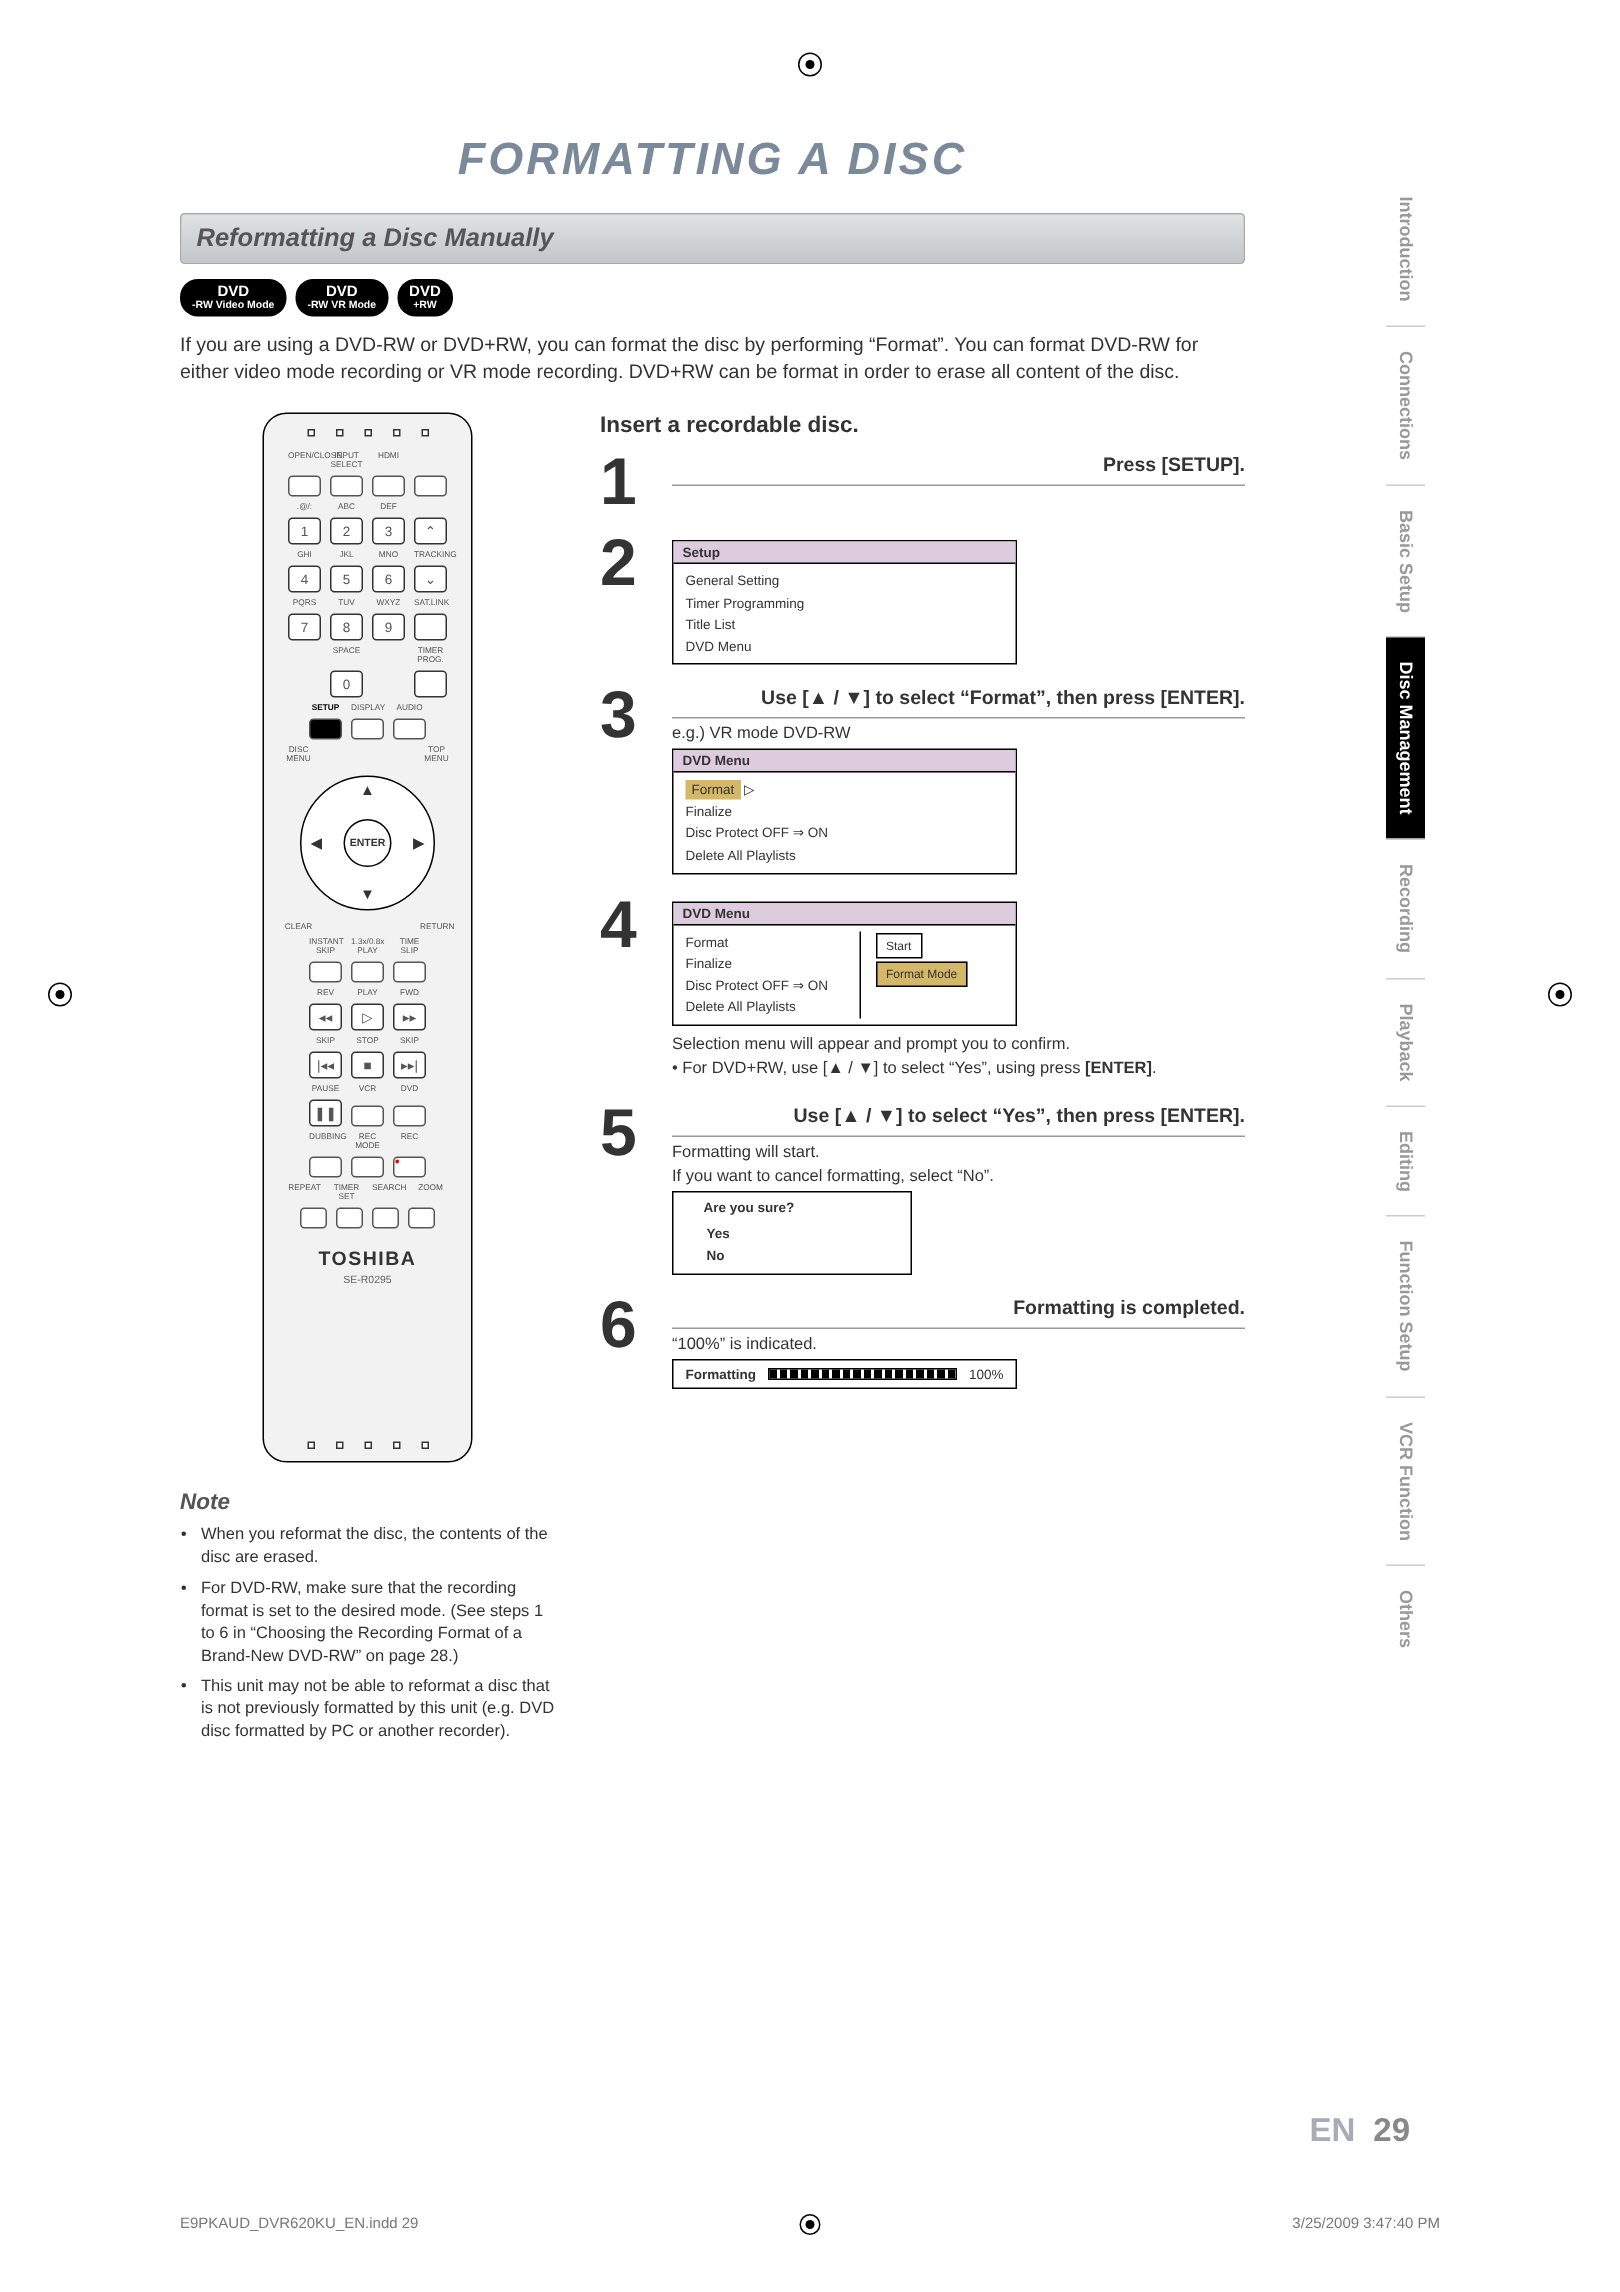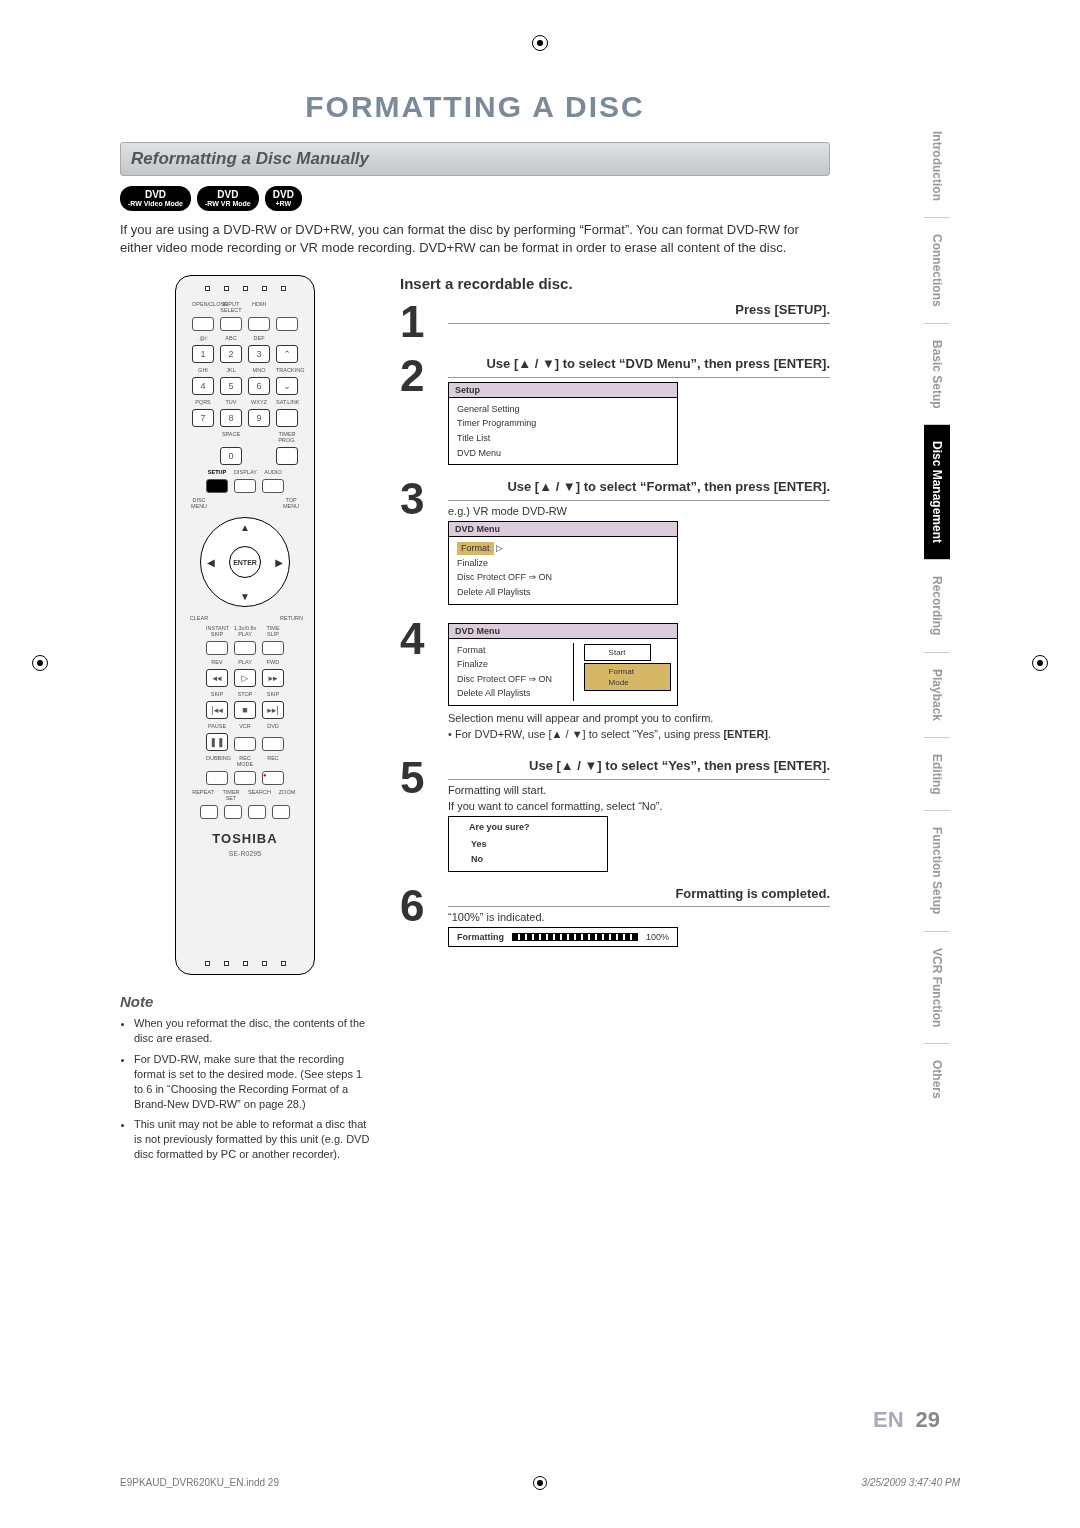--- a/index.html
+++ b/index.html
@@ -17,20 +17,21 @@
     top: 90px;
     width: 710px;
   }
   .page-title {
     text-align: center;
     font-size: 30px;
     font-weight: bold;
     color: #7a8a9a;
     letter-spacing: 2px;
     margin-bottom: 18px;
+    font-style: italic;
   }
   .subtitle-bar {
     background: linear-gradient(#e0e2e4,#c2c6ca);
     border: 1px solid #aaa;
     border-radius: 3px;
     padding: 6px 10px;
     font-size: 17px;
     font-weight: bold;
     font-style: italic;
     color: #555;
@@ -78,39 +79,39 @@
   .step-head { font-weight:bold; font-size:13px; line-height:1.3; border-bottom:1px solid #999; padding-bottom:4px; margin-bottom:4px;text-align:right; }
   .step-sub { font-size:11px; margin-bottom:4px; }
 
   .osd {
     border:1px solid #000; width:230px; font-size:9px; background:#fff; margin-top:4px;
   }
   .osd-title { background:#dcd; border-bottom:1px solid #000; padding:2px 6px; font-weight:bold; }
   .osd-body { padding:4px 6px; line-height:1.4; position:relative; }
   .osd-item { padding:1px 2px; }
   .osd-hl { background:#d4b868; display:inline-block; padding:0 4px; }
-  .osd-box { border:1px solid #000; padding:2px 24px; display:inline-block; font-size:8px; margin:1px 0; }
+  .osd-box { border:1px solid #000; padding:2px 6px; display:inline-block; font-size:8px; margin:1px 0; }
   .osd-split { display:flex; }
   .osd-left { flex:1.3; border-right:1px solid #000; padding-right:4px; }
   .osd-right { flex:1; padding-left:10px; }
   .osd-conf { width:160px; text-align:left; }
   .osd-conf .osd-body { text-align:left; padding-left:20px; }
   .progress-osd { width:230px; border:1px solid #000; padding:4px 8px; font-size:9px; display:flex; align-items:center; gap:8px; }
   .pbar { flex:1; height:8px; border:1px solid #000; background:repeating-linear-gradient(90deg,#000 0 5px,#fff 5px 7px); }
 
   
   .side-tabs { position:absolute; right:130px; top:115px; display:flex; flex-direction:column; gap:0; }
   .tab { writing-mode:vertical-rl; font-size:12px; font-weight:bold; color:#999; padding:16px 6px; text-align:center; border-top:1px solid #ccc; }
   .tab.first { border-top:none; }
   .tab.active { background:#000; color:#fff; }
 
   .pg-footer { position:absolute; right:140px; bottom:95px; font-size:22px; font-weight:bold; color:#888; }
   .pg-footer .lang { color:#aab; margin-right:12px; }
   .doc-footer-l { position:absolute; left:120px; bottom:40px; font-size:10px; color:#777; }
-  .doc-footer-r { position:absolute; right:120px; bottom:40px; font-size:10px; color:#777;font-style:italic; }
+  .doc-footer-r { position:absolute; right:120px; bottom:40px; font-size:10px; color:#777; }
   .doc-footer-c { position:absolute; left:50%; bottom:38px; transform:translateX(-50%); width:14px; height:14px; border:1px solid #000; border-radius:50%; }
   .doc-footer-c::after { content:""; position:absolute; width:6px; height:6px; background:#000; border-radius:50%; top:3px; left:3px; }
 </style>
 </head>
 <body>
 
 <div class="content">
   <div class="page-title">FORMATTING A DISC</div>
   <div class="subtitle-bar">Reformatting a Disc Manually</div>
 
@@ -311,21 +312,20 @@
       <div class="step">
         <div class="step-num">1</div>
         <div class="step-body">
           <div class="step-head">Press [SETUP].</div>
         </div>
       </div>
 
       <div class="step">
         <div class="step-num">2</div>
         <div class="step-body">
-          <div class="step-head">Use [▲ / ▼] to select “DVD Menu”, then press [ENTER].</div>
           <div class="osd">
             <div class="osd-title">Setup</div>
             <div class="osd-body">
               <div class="osd-item">General Setting</div>
               <div class="osd-item">Timer Programming</div>
               <div class="osd-item">Title List</div>
               <div class="osd-item">DVD Menu</div>
             </div>
           </div>
         </div>

